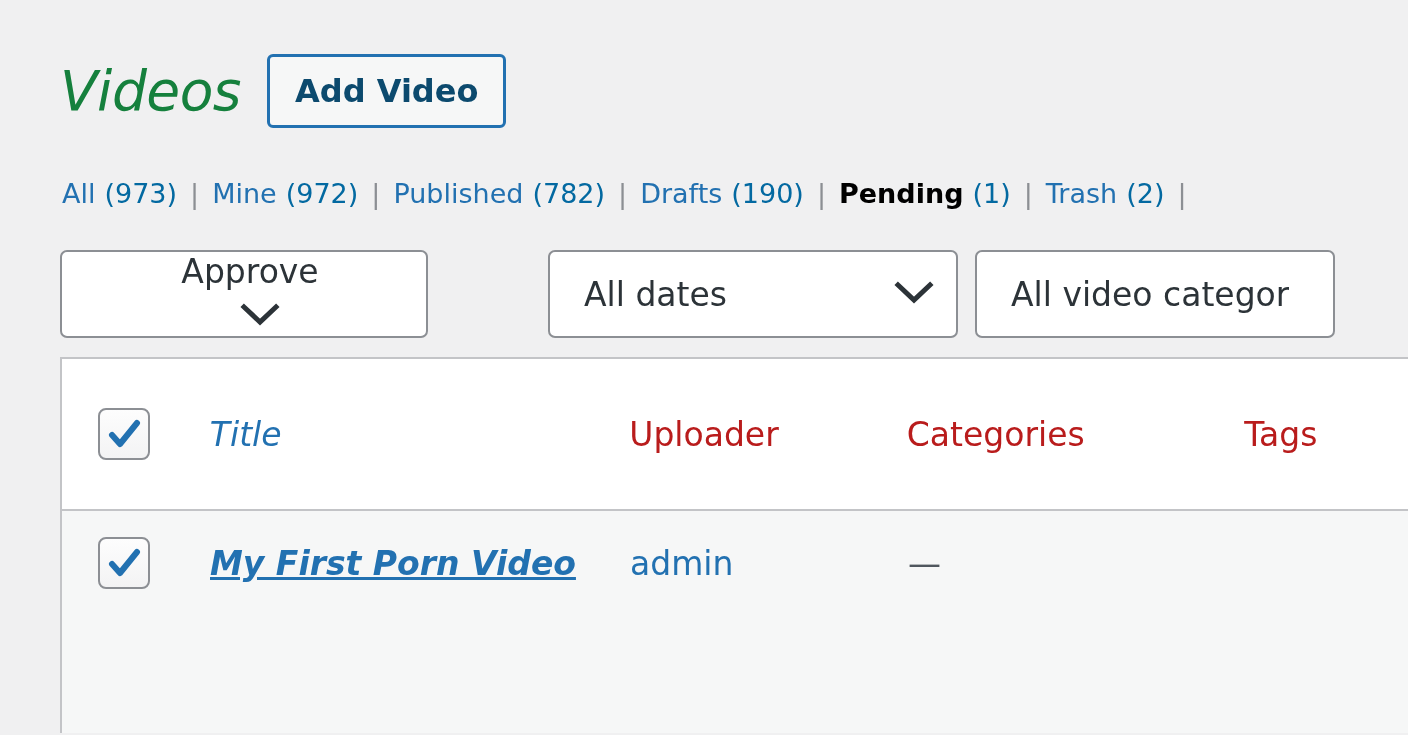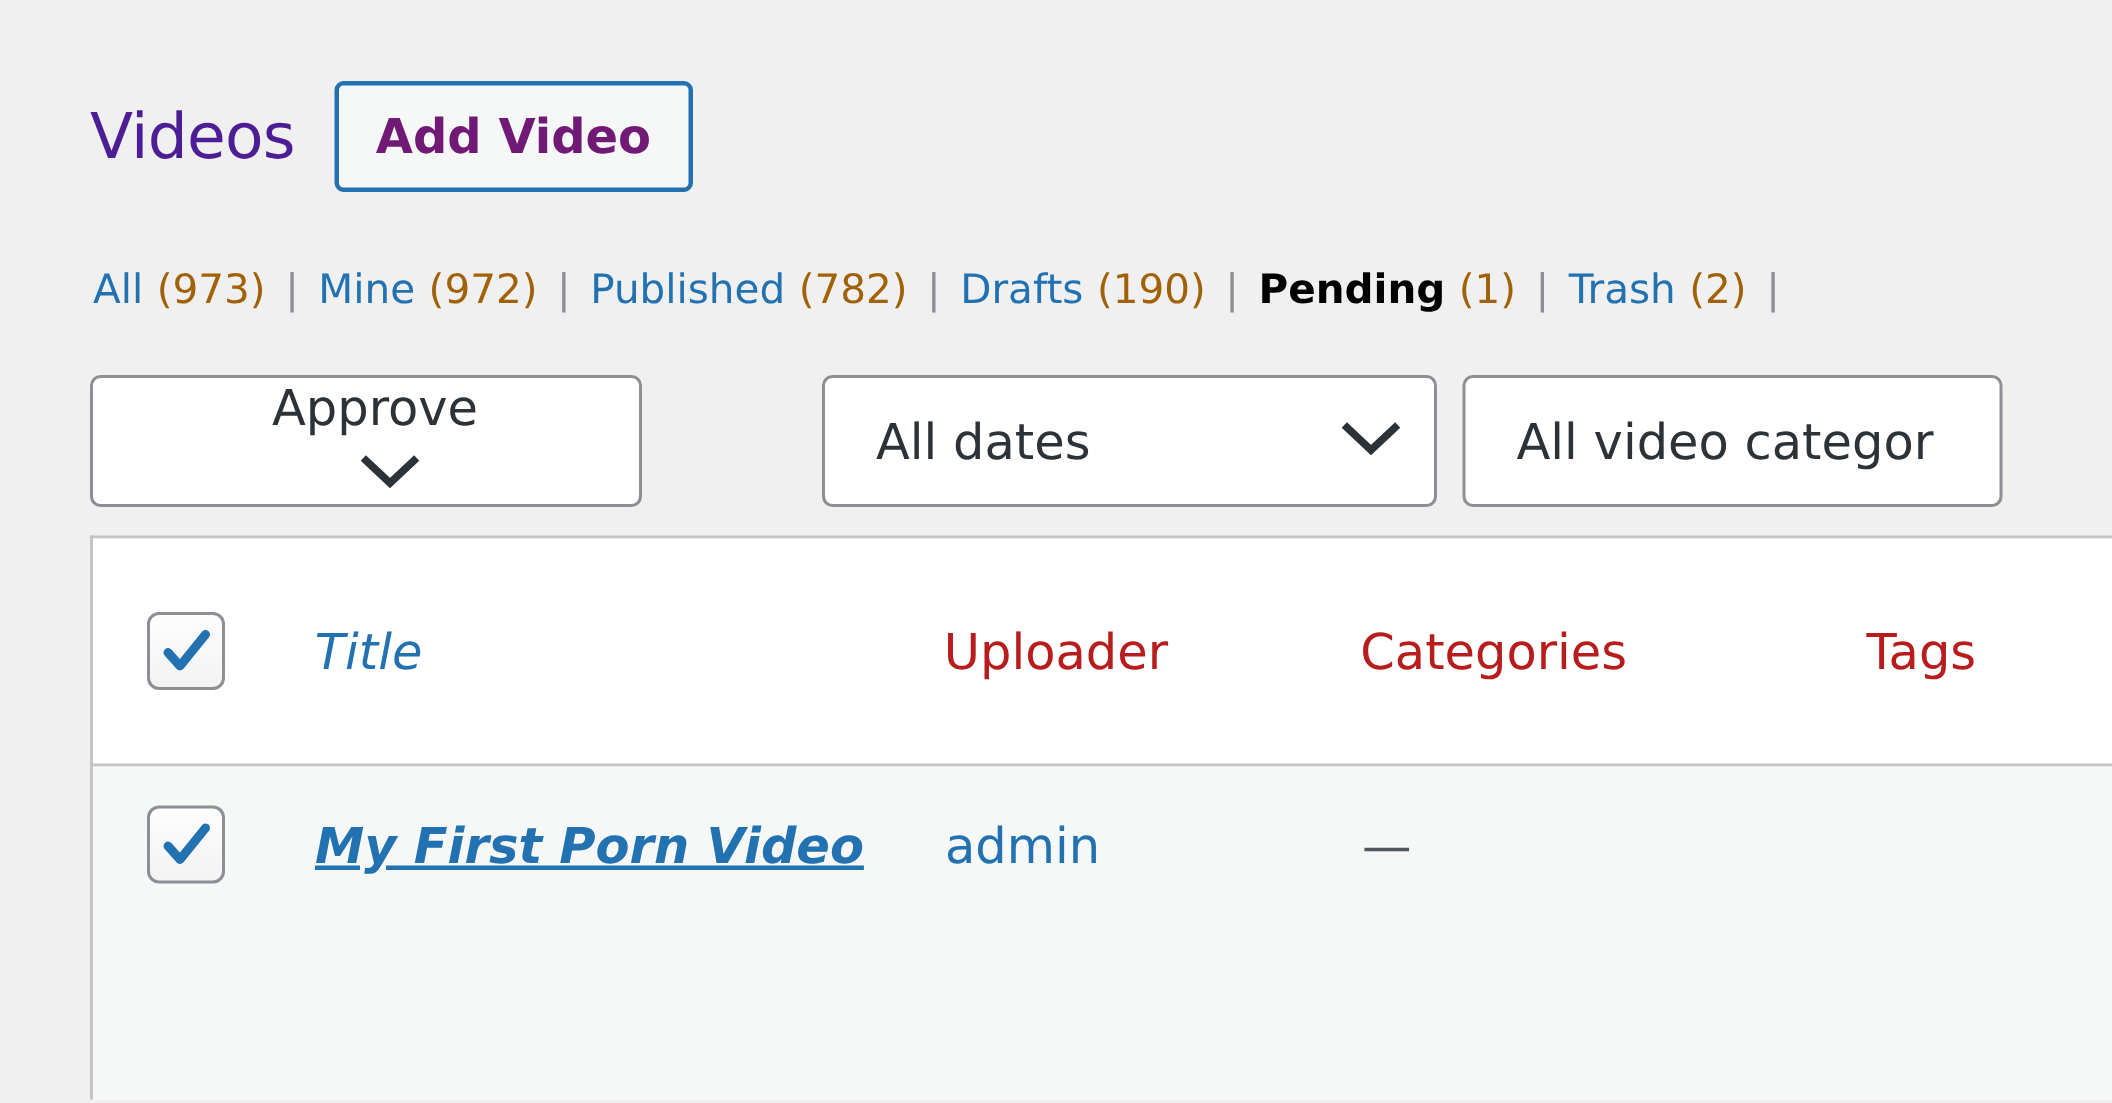--- a/index.html
+++ b/index.html
@@ -20,37 +20,38 @@
   .page-head {
     position: absolute;
     left: 60px;
     top: 44px;
     display: flex;
     align-items: center;
     gap: 26px;
     height: 94px;
   }
   .page-title {
-    font-size: 42px;
+    font-size: 55px;
     font-weight: 400;
     line-height: 1;
-    color: #4c1d95;
+    color: #15803d;
     letter-spacing: -0.5px;
     white-space: nowrap;
+    font-style: italic;
   }
   .add-btn {
     display: inline-flex;
     align-items: center;
     justify-content: center;
     height: 74px;
     padding: 0 25px;
     background: #f6f7f7;
     border: 3px solid #2271b1;
     border-radius: 6px;
-    color: #701a75;
+    color: #0c4a6e;
     font-size: 32px;
     font-weight: bold;
     white-space: nowrap;
     box-sizing: border-box;
   }
 
   
   .subsubsub {
     position: absolute;
     left: 62px;
@@ -59,21 +60,21 @@
     align-items: baseline;
     font-size: 27px;
     white-space: nowrap;
     line-height: 1.2;
   }
   .subsubsub a {
     color: #2271b1;
     text-decoration: none;
   }
   .subsubsub .count {
-    color: #a16207;
+    color: #0369a1;
     margin-left: 9px;
   }
   .subsubsub .sep {
     color: #8c8f94;
     margin: 0 13px;
   }
   .subsubsub .current {
     color: #000;
     font-weight: bold;
   }

